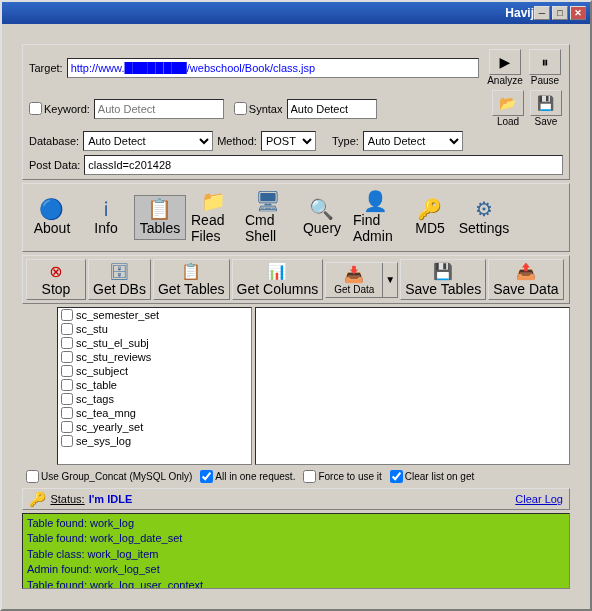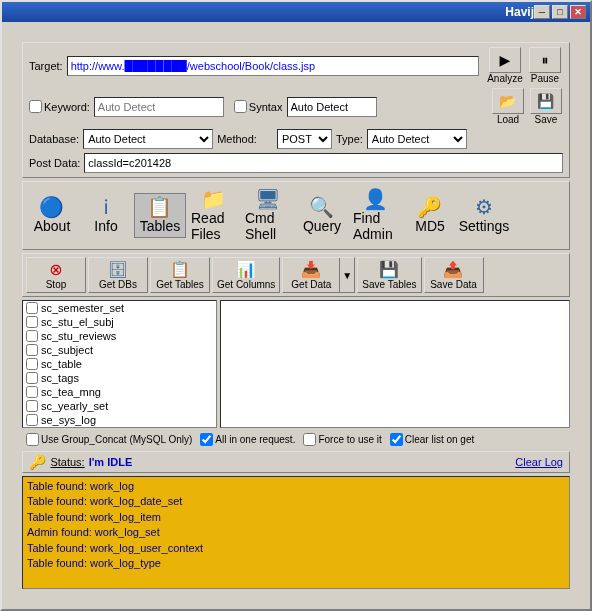--- a/index.html
+++ b/index.html
@@ -190,21 +190,21 @@
       align-items: center;
       min-width: 60px;
       padding: 2px 4px;
       background: #d4d0c8;
       border: 1px solid #7b7b7b;
       border-top-color: #dfdfdf;
       border-left-color: #dfdfdf;
       cursor: pointer;
     }
     .action-btn .icon { font-size: 16px; color: #336699; }
-    .action-btn .lbl { font-size: 10px; }
+    .action-btn .lbl { font-size: 14px; }
     .action-btn.stop .icon { color: #cc0000; }
     .action-btn-split {
       display: flex;
       align-items: center;
       background: #d4d0c8;
       border: 1px solid #7b7b7b;
       border-top-color: #dfdfdf;
       border-left-color: #dfdfdf;
     }
     .action-btn-main {
@@ -224,20 +224,21 @@
       font-size: 10px;
       align-self: stretch;
       display: flex;
       align-items: center;
     }
     .data-area {
       display: flex;
       gap: 3px;
       flex: 1;
       height: 165px;
+      margin-left: 35px;
     }
     .list-panel {
       width: 195px;
       border: 1px inset #808080;
       background: white;
       overflow: hidden;
       position: relative;
       display: flex;
       flex-direction: column;
     }
@@ -284,23 +285,23 @@
     }
     .status-icon { color: #c8a000; font-size: 14px; }
     .status-text { color: #000; text-decoration: underline; }
     .status-idle { color: #0000cc; font-weight: bold; }
     .clear-log-btn {
       color: #0000cc;
       cursor: pointer;
       text-decoration: underline;
     }
     .log-panel {
-      height: 113px;
-      border: 1px inset #808080;
-      background: #eab308;
+      height: 76px;
+      border: 1px inset #808080;
+      background: #84cc16;
       overflow: hidden;
       position: relative;
     }
     .log-inner {
       height: 100%;
       overflow-y: scroll;
       padding: 2px 4px;
     }
     .log-line {
       font-size: 11px;
@@ -373,24 +374,24 @@
             <span class="btn-label">Save</span>
           </div>
         </div>
       </div>
       <div class="form-row">
         <label>Database:</label>
         <select class="combo-box" style="width:130px;">
           <option>Auto Detect</option>
         </select>
         <label style="">Method:</label>
-        <select class="combo-box" style="width:55px;margin-left:16px;">
+        <select class="combo-box" style="width:55px;">
           <option>POST</option>
         </select>
-        <label style="margin-left:0;">Type:</label>
+        <label style="margin-left:12px;">Type:</label>
         <select class="combo-box" style="width:100px;">
           <option>Auto Detect</option>
         </select>
       </div>
       <div class="form-row">
         <label>Post Data:</label>
         <input type="text" class="post-input" style="flex: 1 1 0%;" value="classId=c201428">
       </div>
     </div>
 
@@ -468,20 +469,24 @@
           <span class="lbl">Save Data</span>
         </div>
       </div>
 
       <div class="data-area">
         <div class="list-panel">
           <div class="list-inner" id="tables-list">
           <div class="list-item">
                 <input type="checkbox" style="">
                 <span>sc_semester_set</span>
+              </div>
+              <div class="list-item">
+                <input type="checkbox" style="">
+                <span>sc_stu</span>
               </div>
               <div class="list-item">
                 <input type="checkbox" style="">
                 <span>sc_stu_el_subj</span>
               </div>
               <div class="list-item">
                 <input type="checkbox" style="">
                 <span>sc_stu_reviews</span>
               </div>
               <div class="list-item">
@@ -539,21 +544,21 @@
           <span class="status-text">Status:</span>
           <span class="status-idle">I'm IDLE</span>
         </div>
         <span class="clear-log-btn">Clear Log</span>
       </div>
 
       <div class="log-panel">
         <div class="log-inner" id="log-area">
         <div class="log-line">Table found: work_log</div>
             <div class="log-line">Table found: work_log_date_set</div>
-            <div class="log-line">Table found: work_log_item</div>
+            <div class="log-line">Table class: work_log_item</div>
             <div class="log-line">Admin found: work_log_set</div>
             <div class="log-line">Table found: work_log_user_context</div>
             <div class="log-line">Table found: work_log_type</div>
           </div>
       </div>
 
     </div>
   </div>
 </div>
 

